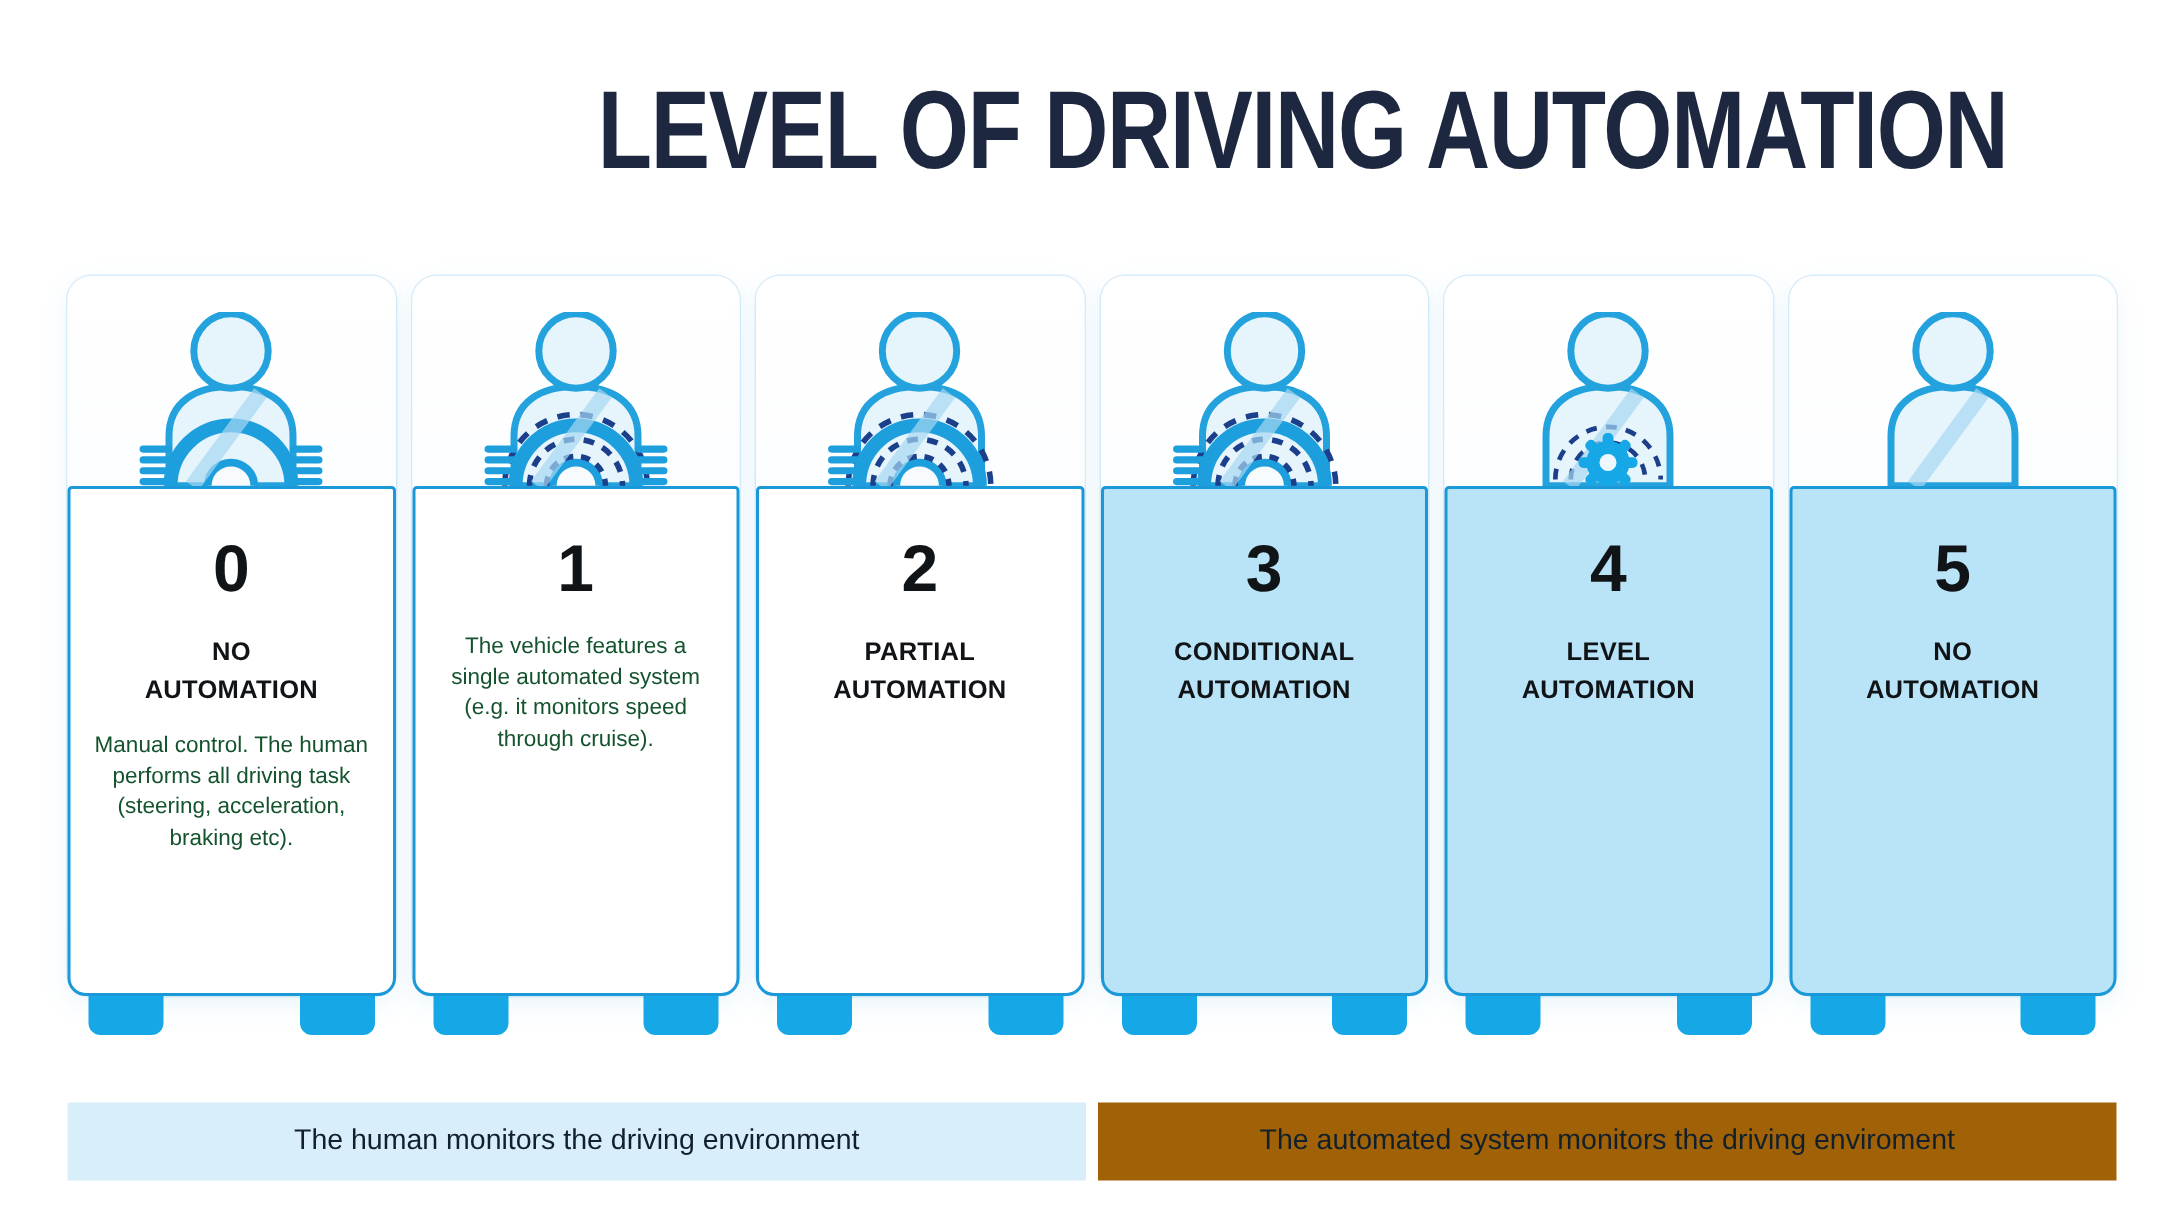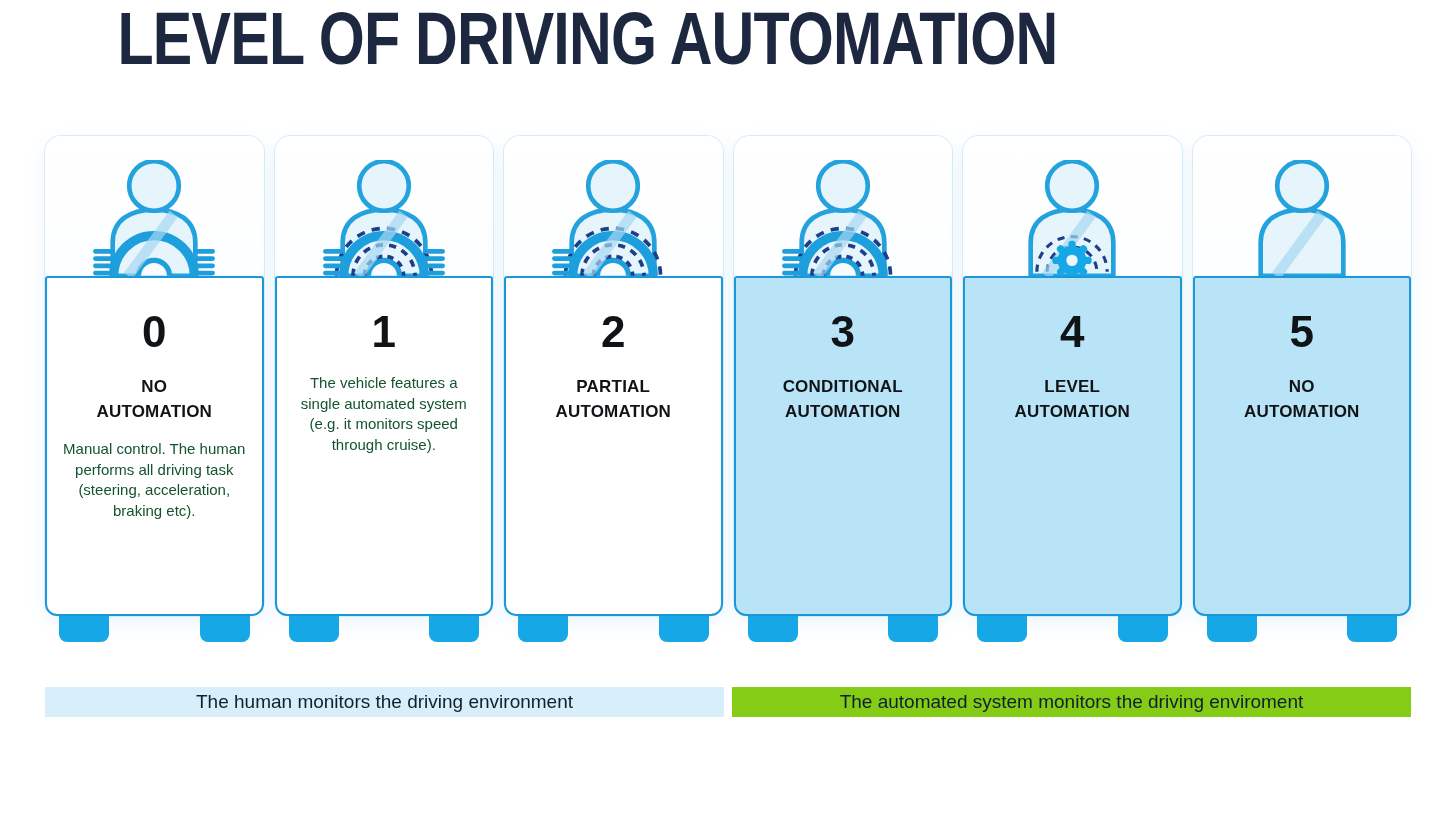--- a/index.html
+++ b/index.html
@@ -4,21 +4,21 @@
 <style>
   * { box-sizing: border-box; }
   html,body { margin:0; padding:0; }
   body {
     width:1456px; height:819px;
     background:#ffffff;
     font-family:"Liberation Sans", sans-serif;
     overflow:hidden;
     position:relative;
   }
-  .title-wrap { display:flex; justify-content:flex-start; }
+  .title-wrap { display:flex; justify-content:flex-end; padding-top:48px; }
   .main-title {
     margin:0;
     font-size:74px;
     line-height:78px;
     font-weight:700;
     color:#1d2840;
     white-space:nowrap;
     transform:scaleX(0.80);
     letter-spacing:-1px;
   }
@@ -46,26 +46,26 @@
   }
   .card.filled { background:#b9e4f7; }
   .icon { position:absolute; top:24px; left:50%; transform:translateX(-50%); width:124px; height:116px; }
   .icon svg { display:block; width:124px; height:116px; }
   .num { font-size:44px; line-height:52px; font-weight:700; color:#111417; }
   .card-title { margin-top:16px; font-size:17px; line-height:25px; font-weight:700; color:#111417; letter-spacing:.2px; }
   .card-title span { display:block; }
   .desc { margin-top:15px; font-size:15px; line-height:20.5px; color:#14532d; }
   .bars { display:flex; gap:8px; margin:43px 45px 0 45px; }
   .bar {
-    flex:1; height:30px;
+    flex:1; height:52px;
     display:flex; align-items:center; justify-content:center;
     font-size:19px; font-weight:500; color:#12202c;
   }
   .bar.light { background:#d8eefb; }
-  .bar.medium { background:#84cc16; }
+  .bar.medium { background:#a16207; }
   .svg-defs { position:absolute; width:0; height:0; overflow:hidden; }
 </style>
 </head>
 <body>
 
 <svg class="svg-defs" aria-hidden="true">
   <defs>
     <g id="ico-person">
       <path d="M20,112 V80 C20,58 37,48 60,48 C83,48 100,58 100,80 V112 Z" fill="#e6f4fc" stroke="#24a2de" stroke-width="4.5" stroke-linejoin="round"></path>
       <circle cx="60" cy="25" r="24" fill="#e6f4fc" stroke="#24a2de" stroke-width="4.5"></circle>

